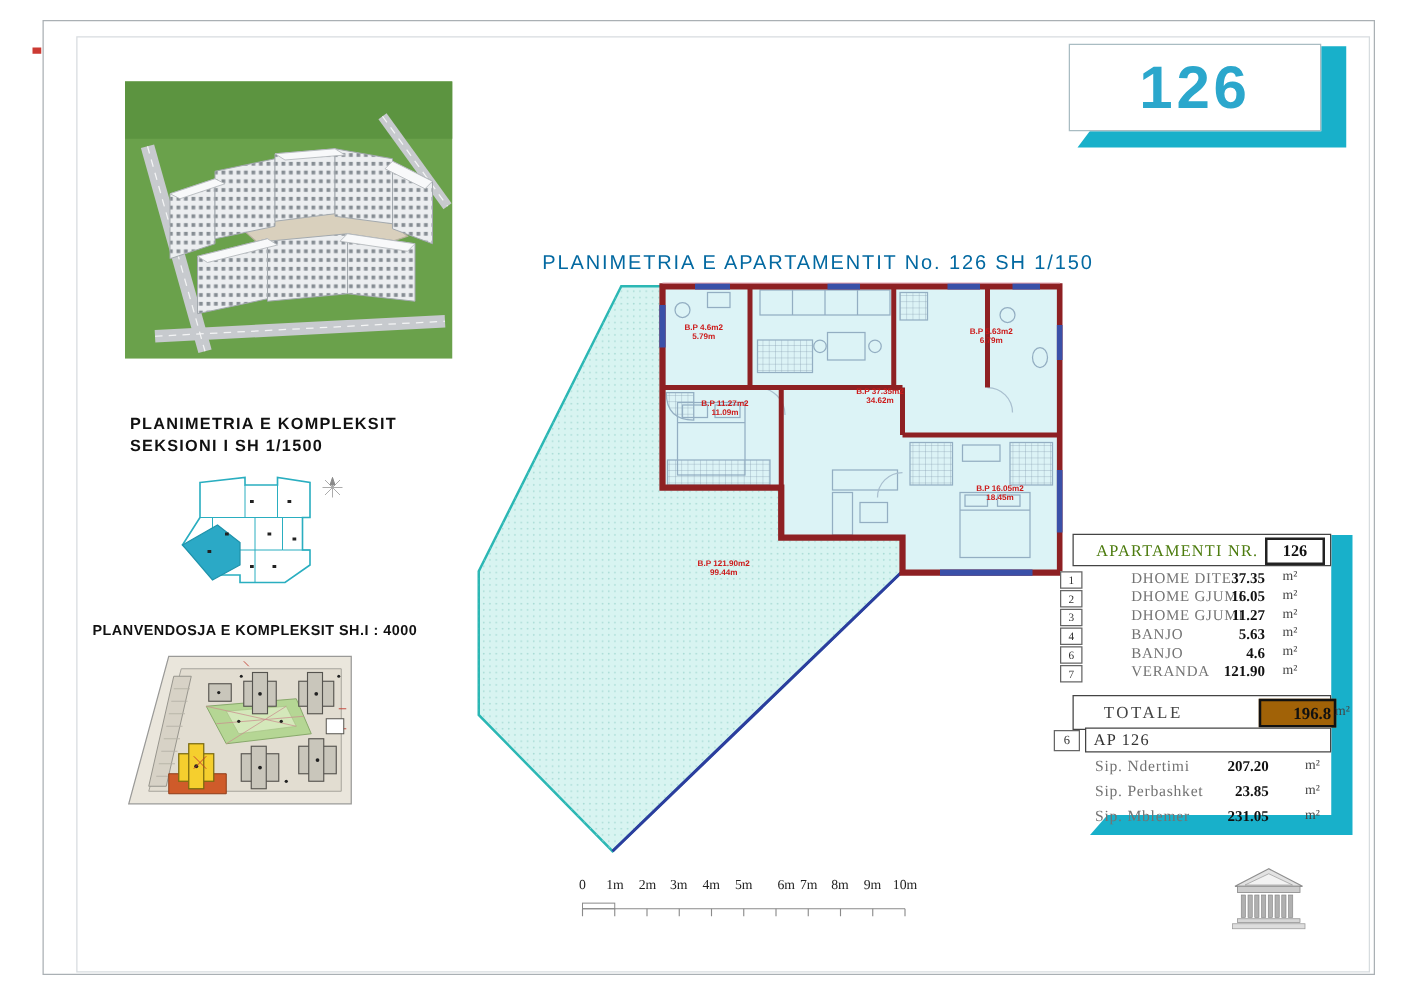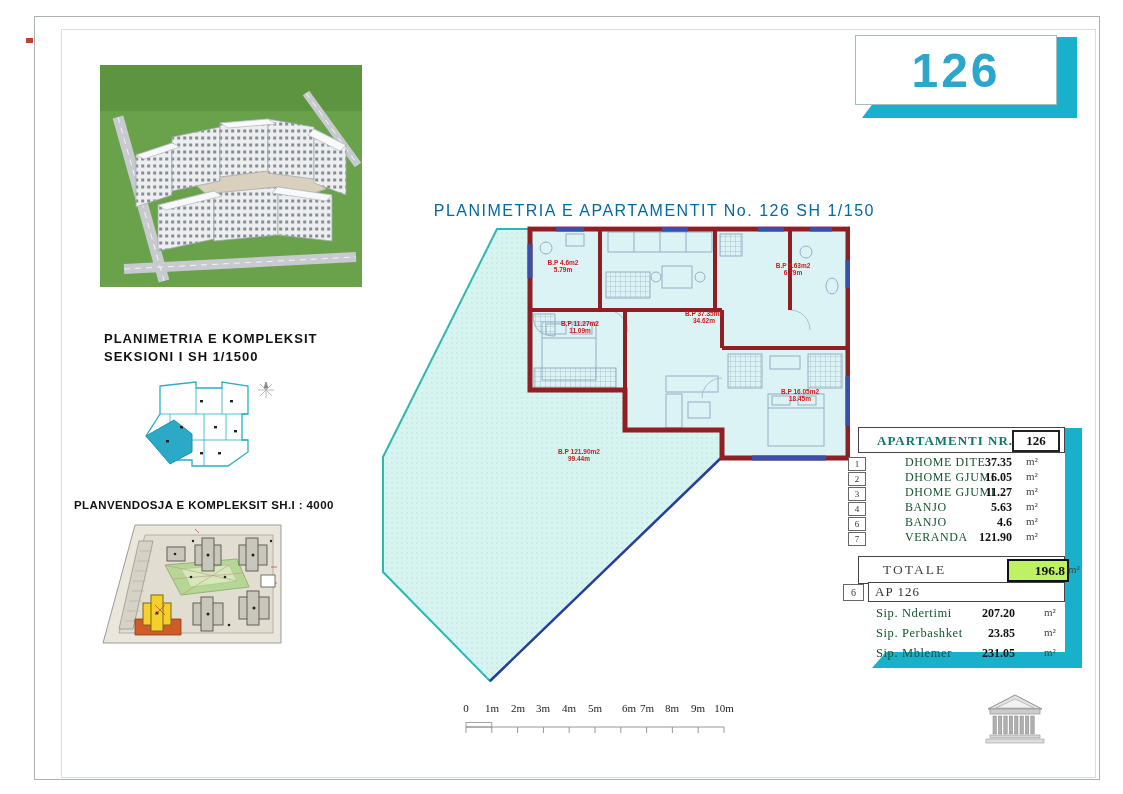--- a/index.html
+++ b/index.html
@@ -21,21 +21,21 @@
   .form .lab{position:absolute;left:0;font-size:11.5px;font-weight:bold;color:#1ba6cc;}
   .form .ln{position:absolute;left:0;width:163px;border-top:1px solid #b9dfe9;}
   
   .badge-box{left:855px;top:35px;width:200px;height:68px;background:#fff;border:1px solid #a9bcc2;z-index:2;
              display:flex;align-items:center;justify-content:center;}
   .badge-num{font-size:48px;font-weight:bold;color:#2ba7cc;letter-spacing:3px;font-family:"Liberation Sans",sans-serif;}
   
   .tablewrap{left:840px;top:424px;width:250px;height:252px;z-index:2;font-family:"Liberation Serif",serif;color:#333;}
   .tbx{position:absolute;background:#fff;border:1px solid #444;}
   .nbox{position:absolute;width:16px;height:12px;border:1px solid #666;background:#fff;font-size:9px;text-align:center;line-height:12px;color:#333;}
-  .rname{position:absolute;font-size:12px;letter-spacing:.6px;color:#14532d;}
+  .rname{position:absolute;font-size:12px;letter-spacing:.6px;color:#737373;}
   .rval{position:absolute;font-size:12px;font-weight:bold;color:#111;text-align:right;}
   .runit{position:absolute;font-size:11px;color:#444;}
   
   .plab{position:absolute;color:#cc1a1a;font-size:6.5px;font-weight:bold;line-height:1.15;text-align:center;z-index:3;font-family:"Liberation Sans",sans-serif;}
   
   .scale{left:400px;top:700px;width:410px;height:42px;font-family:"Liberation Serif",serif;}
   .scale .sl{position:absolute;top:2px;width:28px;text-align:center;font-size:11px;color:#222;}
 </style>
 </head>
 <body>
@@ -299,21 +299,21 @@
   </div>
 
 
   <svg class="abs" style="left:840px;top:420px;z-index:1;" width="250" height="260" viewBox="0 0 250 260">
     <polygon points="225,8 242,8 242,248 32,248 46,232 225,232" fill="#18b0ca"></polygon>
   </svg>
 
   <div class="abs tablewrap">
 
     <div class="tbx" style="left:18px;top:3px;width:205px;height:24px;">
-      <span style="position:absolute;left:18px;top:5px;font-size:13px;letter-spacing:1px;color:#0f766e;font-weight:bold;">APARTAMENTI NR.</span>
+      <span style="position:absolute;left:18px;top:5px;font-size:13px;letter-spacing:1px;color:#4d7c0f;">APARTAMENTI NR.</span>
       <span style="position:absolute;right:4px;top:2px;width:44px;height:18px;border:2px solid #222;background:#fff;
                    font-size:13px;font-weight:bold;text-align:center;line-height:18px;color:#111;">126</span>
     </div>
 
     <div>
       <span class="nbox" style="left:8px;top:33px;">1</span>
       <span class="rname" style="left:65px;top:31px;">DHOME DITE</span>
       <span class="rval" style="left:110px;top:31px;width:62px;">37.35</span>
       <span class="runit" style="left:186px;top:31px;">m²</span>
     </div>
@@ -343,21 +343,21 @@
     </div>
     <div>
       <span class="nbox" style="left:8px;top:108px;">7</span>
       <span class="rname" style="left:65px;top:106px;">VERANDA</span>
       <span class="rval" style="left:110px;top:106px;width:62px;">121.90</span>
       <span class="runit" style="left:186px;top:106px;">m²</span>
     </div>
 
     <div class="tbx" style="left:18px;top:132px;width:205px;height:26px;">
       <span style="position:absolute;left:24px;top:5px;font-size:13.5px;letter-spacing:2px;color:#444;">TOTALE</span>
-      <span style="position:absolute;left:148px;top:2px;width:56px;height:19px;border:2px solid #111;background:#bef264;
+      <span style="position:absolute;left:148px;top:2px;width:56px;height:19px;border:2px solid #111;background:#a16207;
                    font-size:13.5px;font-weight:bold;text-align:right;line-height:19px;padding-right:2px;color:#111;">196.8</span>
       <span style="position:absolute;left:209px;top:6px;font-size:11px;color:#444;">m²</span>
     </div>
 
     <span class="nbox" style="left:3px;top:160px;width:19px;height:15px;line-height:15px;font-size:10px;">6</span>
     <div class="tbx" style="left:28px;top:158px;width:195px;height:18px;border-width:1px;">
       <span style="position:absolute;left:6px;top:1px;font-size:13px;letter-spacing:1px;color:#333;">AP 126</span>
     </div>
     <div>
       <span class="rname" style="left:36px;top:182px;font-size:12.5px;">Sip. Ndertimi</span>

